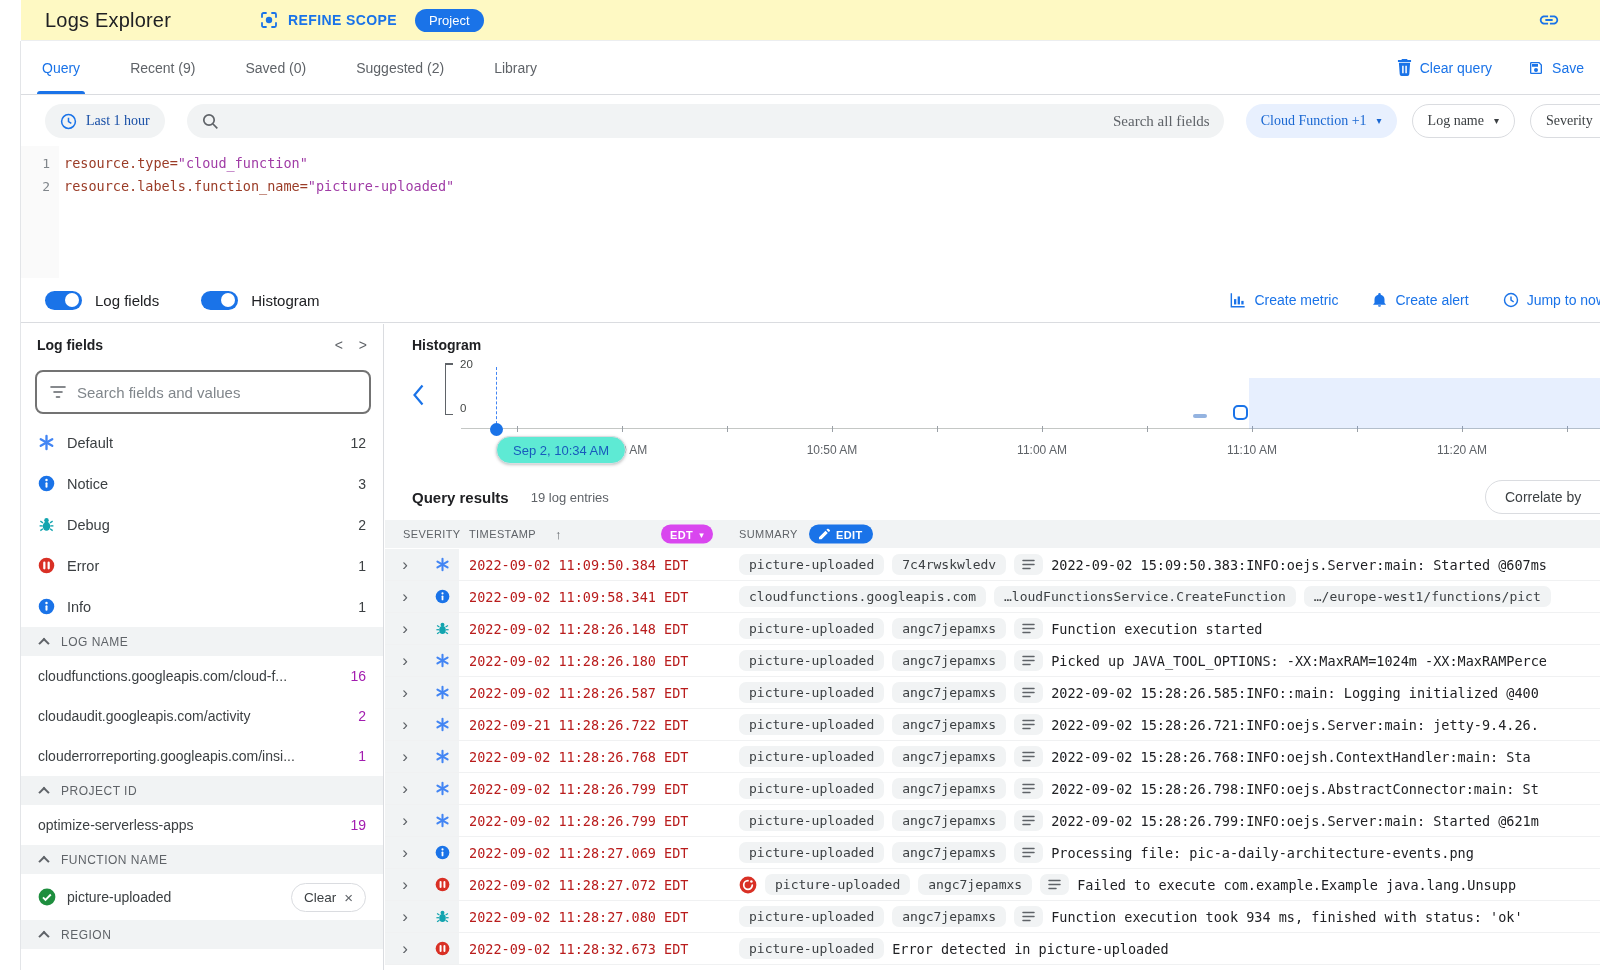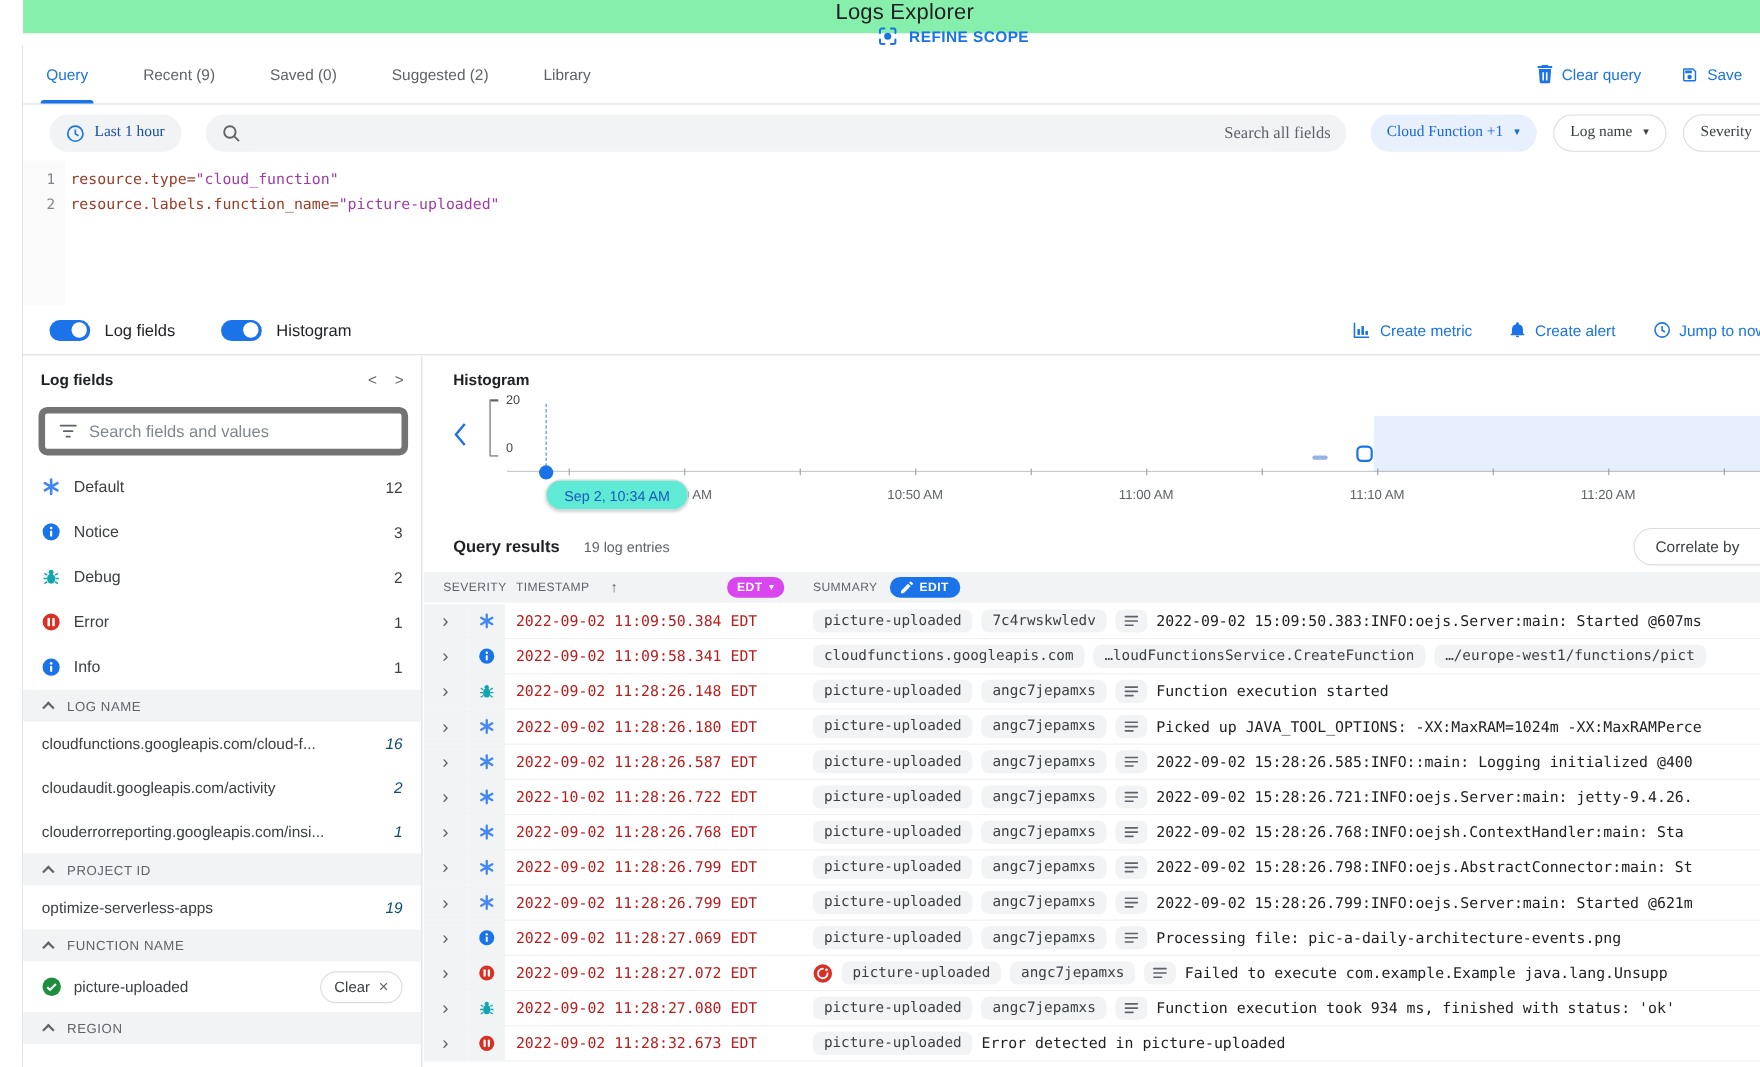--- a/index.html
+++ b/index.html
@@ -5,21 +5,21 @@
   * { margin:0; padding:0; box-sizing:border-box; }
   html,body { width:1600px; height:970px; overflow:hidden; }
   body { position:relative; background:#fff; color:#202124;
          font-family:"Liberation Sans","DejaVu Sans",sans-serif; }
   .mono { font-family:"DejaVu Sans Mono","Liberation Mono",monospace; }
   svg { display:block; }
 
   .edge-line { position:absolute; left:20px; top:41px; bottom:0; width:1px; background:#e3e5e8; }
 
   
-  .app-header { position:absolute; left:21px; top:0; right:0; height:31px; display:flex; align-items:center; padding-left:24px; background:#86efac; border-bottom:1px solid #eceef0;flex-direction:column; }
+  .app-header { position:absolute; left:21px; top:0; right:0; height:41px; display:flex; align-items:center; padding-left:24px; background:#fef9c3; border-bottom:1px solid #eceef0; }
   .page-title { font-size:20px; font-weight:400; color:#202124; letter-spacing:.2px; }
   .refine-scope { display:flex; align-items:center; gap:9px; margin-left:88px; color:#1a73e8; font-size:14px; font-weight:700; letter-spacing:.4px; cursor:pointer; }
   .scope-badge { margin-left:18px; background:#1a73e8; color:#fff; font-size:13px; font-weight:500; padding:4px 14px; border-radius:14px; cursor:pointer; }
   .flex-spacer { flex:1; }
   .link-ic { margin-right:40px; cursor:pointer; }
 
   
   .tab-bar { position:absolute; left:21px; top:41px; right:0; height:54px; border-bottom:1px solid #dadce0; display:flex; background:#fff; }
   .tabs { display:flex; padding-left:16px; }
   .tab { display:flex; align-items:center; padding:0 5px; margin-right:40px; font-size:14px; font-weight:500; color:#5f6368; position:relative; cursor:pointer; white-space:nowrap; }
@@ -56,34 +56,34 @@
   .toggle-label { margin-left:13px; font-size:15px; color:#202124; }
   .row-actions { margin-left:auto; display:flex; align-items:center; margin-right:-40px; }
   .row-actions .action-link { margin-right:34px; }
 
   
   .left-panel { position:absolute; left:21px; top:324px; width:363px; bottom:0; background:#fff; border-right:1px solid #dadce0; overflow:hidden; }
   .panel-header { height:42px; display:flex; align-items:center; padding:0 16px; }
   .panel-title { font-size:14px; font-weight:700; color:#202124; }
   .collapse-icons { margin-left:auto; display:flex; gap:16px; color:#5f6368; font-size:14px; }
   .collapse-icons span { cursor:pointer; }
-  .fields-search { margin:4px 12px 8px 14px; height:44px; border:6px solid #737373; border-radius:8px; display:flex; align-items:center; gap:11px; padding:12px 13px; }
+  .fields-search { margin:4px 12px 8px 14px; height:44px; border:2px solid #737373; border-radius:8px; display:flex; align-items:center; gap:11px; padding:12px 13px; }
   .fields-search input { flex:1; border:none; outline:none; background:none; font-size:15px; font-family:inherit; color:#202124; min-width:0; }
   .fields-search input::placeholder { color:#80868b; }
   .sev-row { height:41px; display:flex; align-items:center; padding:0 17px; cursor:pointer; }
   .sev-ic-wrap { display:flex; }
   .sev-ic-wrap svg { width:17px; height:17px; }
   .sev-lbl { margin-left:12px; font-size:14.5px; color:#3c4043; }
   .sev-cnt { margin-left:auto; font-size:14px; color:#3c4043; }
   .section-head { height:29px; background:#f1f3f4; display:flex; align-items:center; padding:0 19px; cursor:pointer; }
   .chev-up { width:8px; height:8px; border-left:2px solid #5f6368; border-top:2px solid #5f6368; transform:rotate(45deg) translate(1px,1px); flex-shrink:0; }
   .sec-label { margin-left:13px; font-size:12px; font-weight:500; color:#5f6368; letter-spacing:.5px; }
   .sec-item { height:40px; display:flex; align-items:center; padding:0 17px; font-size:14px; color:#3c4043; cursor:pointer; }
   .sec-item .sec-lbl2 { white-space:nowrap; overflow:hidden; text-overflow:ellipsis; flex:1; padding-right:10px; }
-  .sec-cnt { font-size:14px; color:#0c4a6e; flex-shrink:0;font-style:italic; }
+  .sec-cnt { font-size:14px; color:#a21caf; flex-shrink:0; }
   .fn-item { height:46px; }
   .chk { margin-right:11px; display:flex; flex-shrink:0; }
   .clear-pill { margin-left:auto; height:29px; border:1px solid #dadce0; border-radius:15px; display:flex; align-items:center; gap:8px; padding:0 12px; font-size:13.5px; color:#3c4043; background:#fff; cursor:pointer; flex-shrink:0; }
   .clear-pill .x { color:#5f6368; font-size:15px; line-height:1; }
 
   
   .main-panel { position:absolute; left:385px; top:324px; right:0; bottom:0; background:#fff; overflow:hidden; }
   .hist-title { position:absolute; left:27px; top:13px; font-size:14px; font-weight:700; color:#202124; }
   .chart { position:absolute; left:0; right:0; top:37px; height:68px; }
   .pan-left { position:absolute; left:26px; top:22px; cursor:pointer; }
@@ -627,21 +627,21 @@
           <span>
             <svg viewBox="0 0 16 16">
               <g stroke="#4285f4" stroke-width="2.2" stroke-linecap="round">
                 <path d="M8 1.8v12.4"></path>
                 <path d="M2.6 4.9l10.8 6.2"></path>
                 <path d="M2.6 11.1L13.4 4.9"></path>
               </g>
             </svg>
           </span>
         </div>
-        <div class="cell-ts mono">2022-10-02 11:28:26.722 EDT</div>
+        <div class="cell-ts mono">2022-09-21 11:28:26.722 EDT</div>
         <div class="cell-sum">
           <span class="chip-tok mono">picture-uploaded</span>
           <span class="chip-tok mono">angc7jepamxs</span>
           <span class="chip-tok icon-tok">
             <svg width="13" height="11" viewBox="0 0 13 11">
               <g stroke="#5f6368" stroke-width="1.5" stroke-linecap="round">
                 <path d="M1 1.6h11"></path>
                 <path d="M1 5.5h11"></path>
                 <path d="M1 9.4h7"></path>
               </g>

